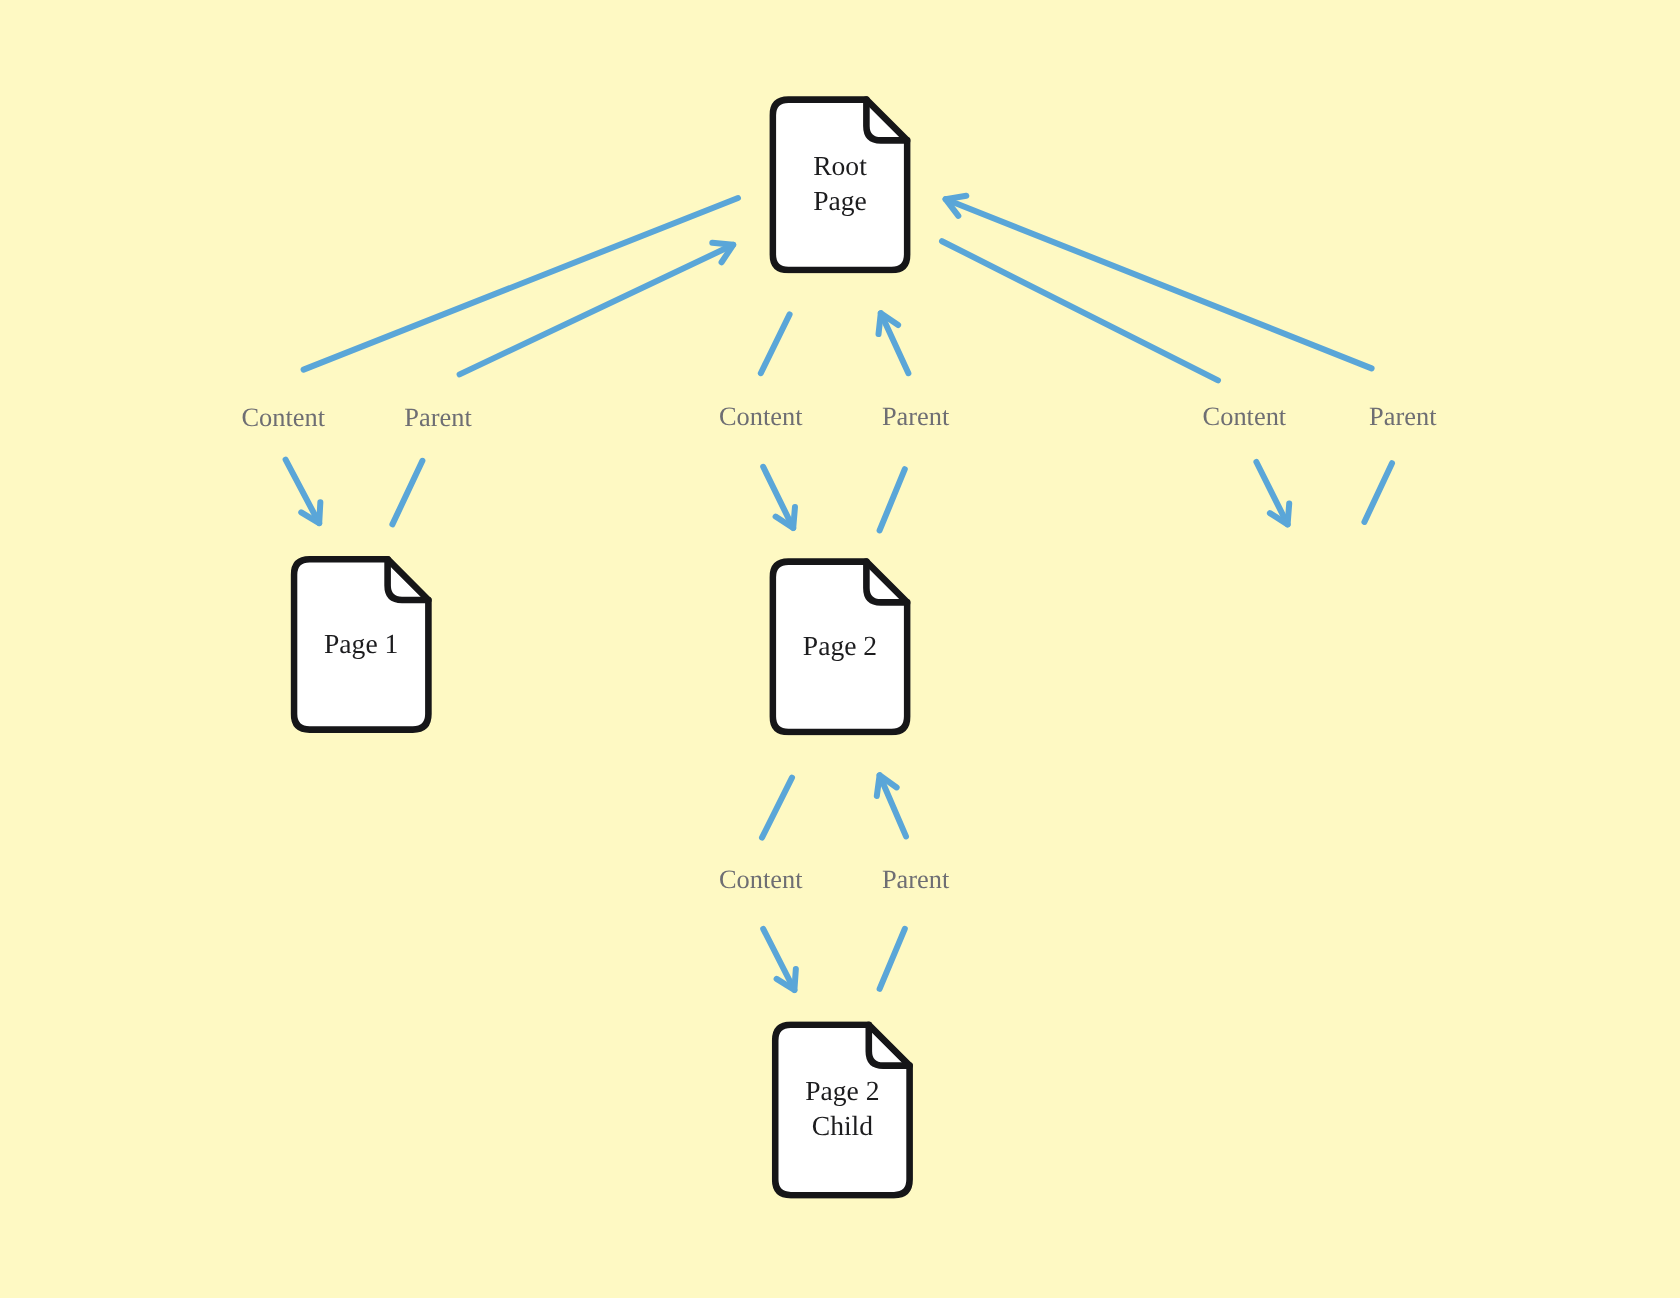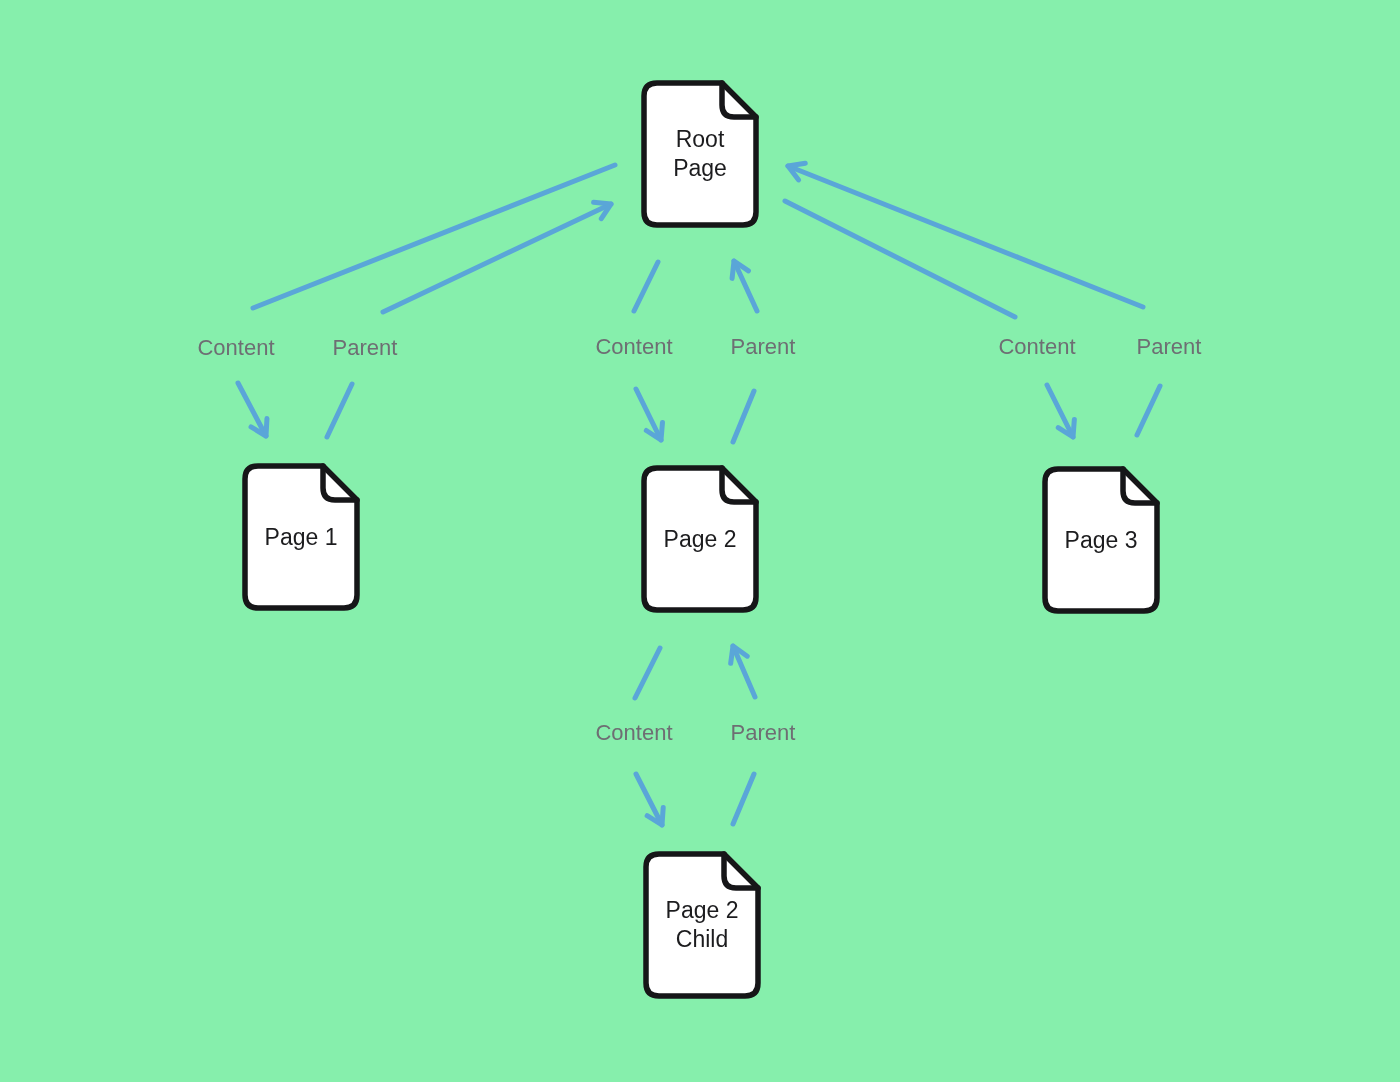--- a/index.html
+++ b/index.html
@@ -1,22 +1,22 @@
 <!DOCTYPE html>
 <html><head>
 <meta charset="utf-8">
 <style>
   html, body { margin: 0; padding: 0; background: #ffffff; }
   .canvas {
     position: relative;
     width: 1400px;
     height: 1082px;
-    background: #86efac;
+    background: #fef9c3;
     overflow: hidden;
-    font-family: Liberation Sans, sans-serif;
+    font-family: Liberation Serif, serif;
   }
   .arrows {
     position: absolute;
     left: 0; top: 0;
     width: 1400px; height: 1082px;
     z-index: 1;
   }
   .arrows line {
     stroke: #5AA6D8;
     stroke-width: 5;
@@ -107,27 +107,20 @@
   </div>
 
   <div class="node" style="left:641px; top:465px;">
     <svg class="doc" viewBox="0 0 118 148" xmlns="http://www.w3.org/2000/svg">
       <path d="M 81 3 L 16 3 Q 3 3 3 16 L 3 132 Q 3 145 16 145 L 102 145 Q 115 145 115 132 L 115 37 Z" fill="#ffffff" stroke="#161618" stroke-width="5.5" stroke-linejoin="round"></path>
       <path d="M 81 3 L 81 25 Q 81 37 93 37 L 115 37" fill="none" stroke="#161618" stroke-width="5.5" stroke-linejoin="round" stroke-linecap="round"></path>
     </svg>
     <div class="node-label">Page 2</div>
   </div>
 
-  <div class="node" style="left:1042px; top:466px;">
-    <svg class="doc" viewBox="0 0 118 148" xmlns="http://www.w3.org/2000/svg">
-      <path d="M 81 3 L 16 3 Q 3 3 3 16 L 3 132 Q 3 145 16 145 L 102 145 Q 115 145 115 132 L 115 37 Z" fill="#ffffff" stroke="#161618" stroke-width="5.5" stroke-linejoin="round"></path>
-      <path d="M 81 3 L 81 25 Q 81 37 93 37 L 115 37" fill="none" stroke="#161618" stroke-width="5.5" stroke-linejoin="round" stroke-linecap="round"></path>
-    </svg>
-    <div class="node-label">Page 3</div>
-  </div>
 
   <div class="node" style="left:643px; top:851px;">
     <svg class="doc" viewBox="0 0 118 148" xmlns="http://www.w3.org/2000/svg">
       <path d="M 81 3 L 16 3 Q 3 3 3 16 L 3 132 Q 3 145 16 145 L 102 145 Q 115 145 115 132 L 115 37 Z" fill="#ffffff" stroke="#161618" stroke-width="5.5" stroke-linejoin="round"></path>
       <path d="M 81 3 L 81 25 Q 81 37 93 37 L 115 37" fill="none" stroke="#161618" stroke-width="5.5" stroke-linejoin="round" stroke-linecap="round"></path>
     </svg>
     <div class="node-label">Page 2
 Child</div>
   </div>
 

